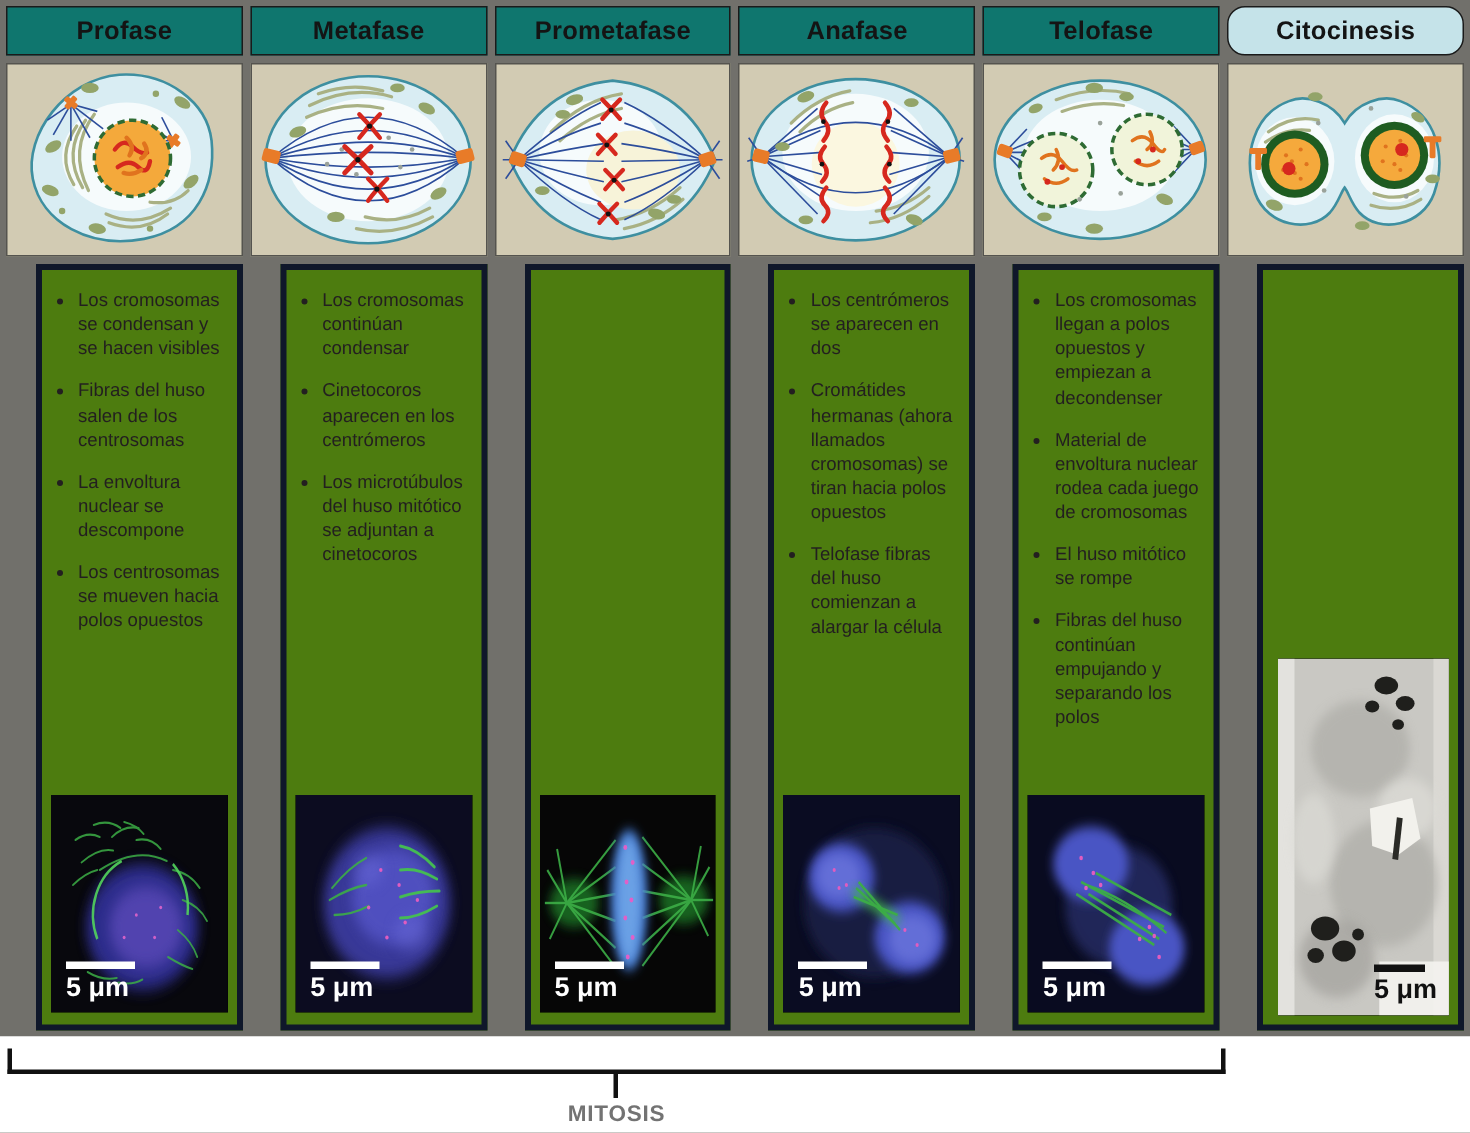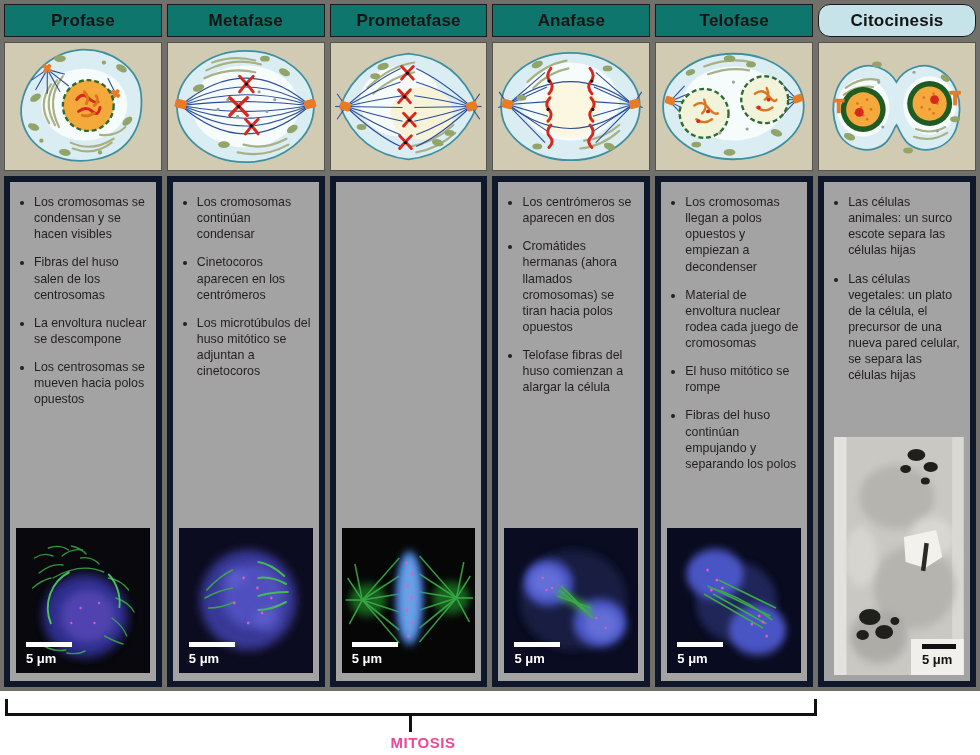--- a/index.html
+++ b/index.html
@@ -19,47 +19,47 @@
     display:flex;align-items:center;justify-content:center;
     font-size:17px;font-weight:bold;color:#141414;letter-spacing:.2px;
   }
   .hdr.cyto{background:#c5e3e9;border-radius:12px;}
   .illo{
     background:#d2cbb3;border:1px solid #55544f;overflow:hidden;
     display:flex;align-items:center;justify-content:center;
   }
   .illo svg{width:100%;height:100%;display:block;}
   .content{
-    background:#a3a3a3;border:6px solid #0f172a;position:relative;
-    padding:12px 7px 0 9px;box-sizing:border-box;overflow:hidden;
+    background:#4d7c0f;border:4px solid #0f172a;position:relative;
+    padding:12px 7px 0 9px;box-sizing:border-box;overflow:hidden;margin-left:20px;
   }
   .content ul{margin:0;padding-left:15px;}
   .content li{
     font-size:12.4px;line-height:1.3;margin-bottom:12px;color:#231f20;
   }
   .micro{
     position:absolute;left:6px;right:6px;bottom:8px;height:145px;
     background:#000;overflow:hidden;
   }
   .micro svg{width:100%;height:100%;display:block;}
   .micro.em{left:10px;right:6px;bottom:6px;height:238px;}
   .scalebar{position:absolute;left:10px;bottom:7px;line-height:1;}
   .scalebar .bar{width:46px;height:5px;background:#ffffff;margin-bottom:3px;}
-  .scalebar .lbl{color:#ffffff;font-weight:bold;font-size:13px;}
+  .scalebar .lbl{color:#ffffff;font-weight:bold;font-size:18px;}
   .scalebar.dark{left:auto;right:8px;bottom:8px;text-align:left;}
   .scalebar.dark .bar{width:34px;height:5px;background:#111111;margin-bottom:2px;}
   .scalebar.dark .lbl{color:#111111;}
   .bracket-area{position:relative;width:980px;height:64px;background:#ffffff;}
   .bracket-h{position:absolute;left:5px;width:812px;top:22px;height:3px;background:#111;}
   .bracket-stub-l{position:absolute;left:5px;top:8px;width:3px;height:17px;background:#111;}
   .bracket-stub-r{position:absolute;left:814px;top:8px;width:3px;height:17px;background:#111;}
   .bracket-tick{position:absolute;left:409px;top:24px;width:3px;height:17px;background:#111;}
   .bracket-label{
-    position:absolute;left:12px;top:43px;width:822px;text-align:center;
-    font-weight:bold;font-size:15px;color:#ec4899;letter-spacing:.5px;
+    position:absolute;left:0;top:43px;width:822px;text-align:center;
+    font-weight:bold;font-size:15px;color:#737373;letter-spacing:.5px;
   }
   
   .cellbody{fill:#d9edf3;stroke:#3e8fa0;stroke-width:1.8;}
   .inner{fill:#ffffff;opacity:.75;}
   .fiber{stroke:#2c4d9b;stroke-width:1.1;fill:none;}
   .er{stroke:#a9b184;fill:none;stroke-width:2.2;stroke-linecap:round;}
   .org{fill:#93a469;}
   .chrom{stroke:#d6281e;fill:none;stroke-width:3;stroke-linecap:round;}
   .centro{fill:#e87b28;}
   .nucdash{fill:none;stroke:#2e6b33;stroke-width:2.4;stroke-dasharray:5 3;}
@@ -630,24 +630,20 @@
         </g>
       </svg>
       <div class="scalebar">
         <div class="bar"></div>
         <span class="lbl">5 μm</span>
       </div>
     </div>
   </div>
 
   <div class="content">
-    <ul>
-      <li>Las células animales: un surco escote separa las células hijas</li>
-      <li>Las células vegetales: un plato de la célula, el precursor de una nueva pared celular, se separa las células hijas</li>
-    </ul>
     <div class="micro em">
       <svg viewBox="0 0 145 238" preserveAspectRatio="none">
         <defs>
             <filter id="mb6" x="-40%" y="-40%" width="180%" height="180%">
               <feGaussianBlur stdDeviation="4"></feGaussianBlur>
             </filter>
           </defs>
         <rect width="145" height="238" fill="#c9c8c3"></rect>
         <rect x="0" y="0" width="14" height="238" fill="#e3e2de"></rect>
         <rect x="132" y="0" width="13" height="238" fill="#dedcd7" opacity="0.8"></rect>

